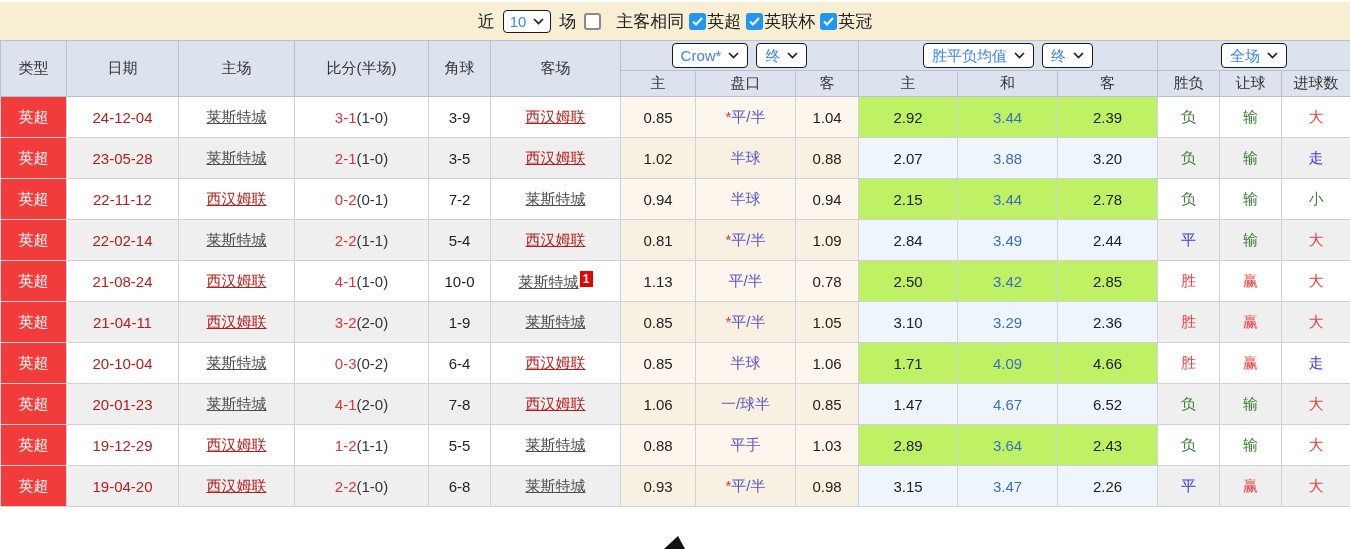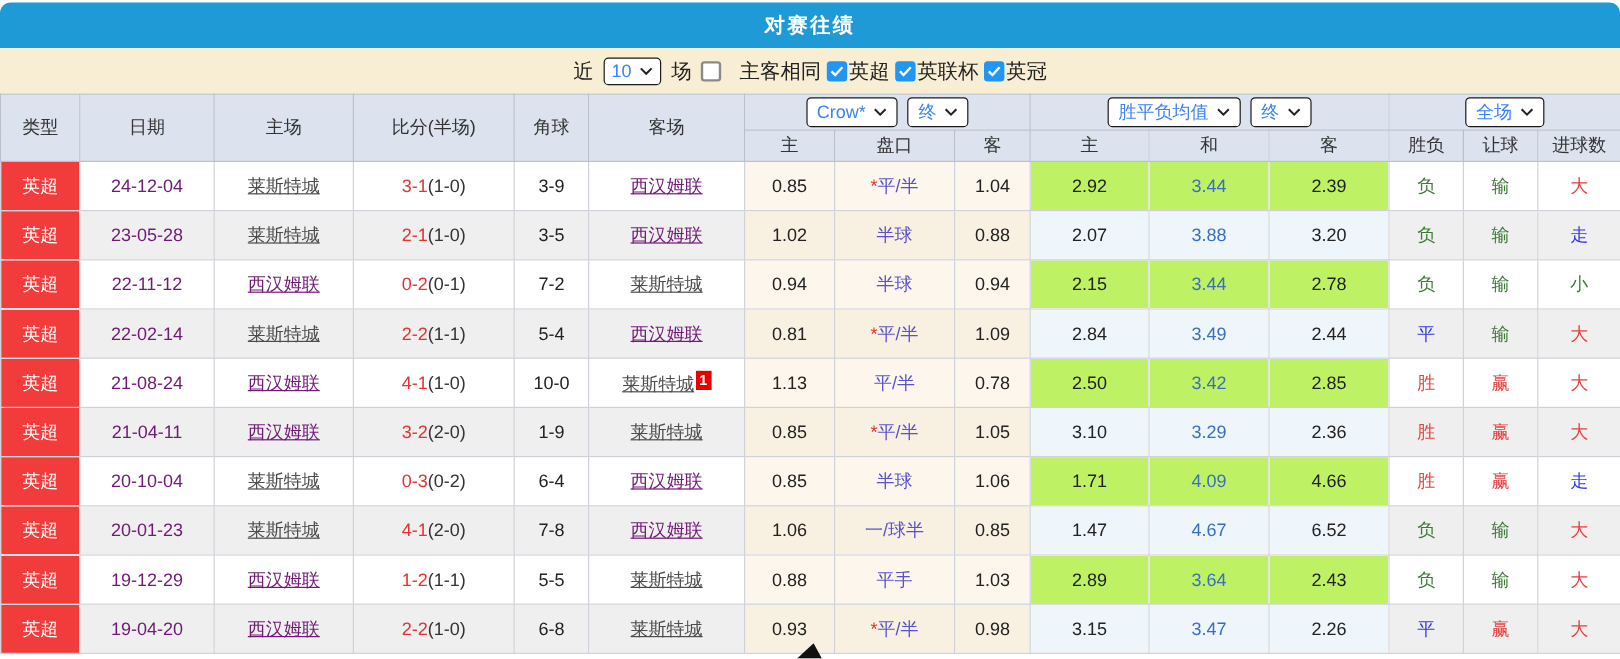--- a/index.html
+++ b/index.html
@@ -36,44 +36,41 @@
 
   tbody td { height:41px; font-size:15px; color:#222; background:#fff; }
   tbody tr.even td { background:#efefef; }
   tbody td.cream { background:#fdf6ed; }
   tbody tr.even td.cream { background:#f8f1e1; }
   tbody td.blue { background:#bef264; }
   tbody tr.even td.blue { background:#eef6fb; }
   tbody td.league { background:#f23b3b; color:#fff; }
   tbody tr.even td.league { background:#f23b3b; }
 
-  td.date { color:#701a75; }
+  td.date { color:#b91c1c; }
   .team-name { color:#4d4d4d;text-decoration:underline; }
-  .team-name.team-green { color:#701a75; }
+  .team-name.team-green { color:#b91c1c; }
   .score-main { color:#e63232; }
   .score-half { color:#333; }
   td.handicap { color:#5a52cc; }
   .star { color:#e63232; }
   td.draw { color:#3a6fc0; }
   .c-red { color:#e64040; }
   .c-green { color:#3d7a36; }
   .c-blue { color:#3636e8; }
   .red-badge { display:inline-block; background:#e60000; color:#fff; font-size:12px;
     font-weight:bold; line-height:16px; min-width:13px; padding:0 1px;
     vertical-align:4px; margin-left:1px; text-align:center; }
   .cursor { position:absolute; left:664px; top:536px; }
 </style>
 </head>
 <body>
 
 <div class="page">
 
-  <div class="titlebar">
-    <span>对赛往绩</span>
-  </div>
 
   <div class="filterbar">
     <span>近</span>
     <span class="chip small">
       <span>10</span>
       <svg width="11" height="7" viewBox="0 0 11 7">
           <path d="M1 1 L5.5 5.5 L10 1" fill="none" stroke="#222" stroke-width="1.7"></path>
         </svg>
     </span>
     <span>场</span>

